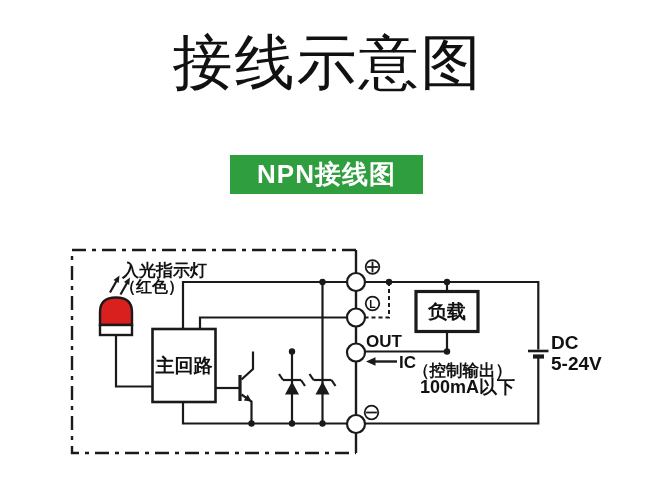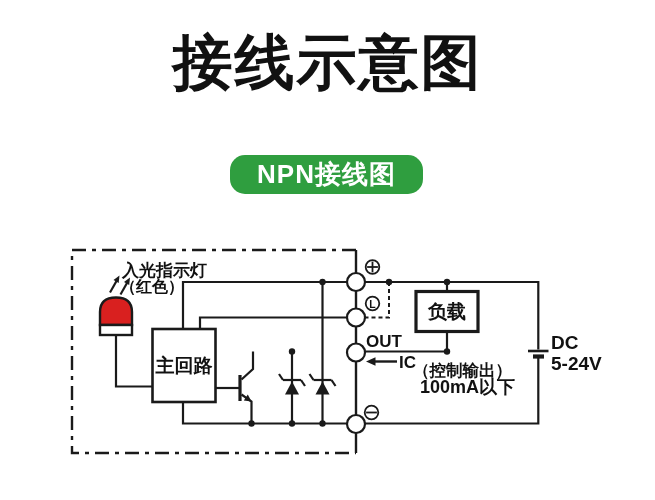--- a/index.html
+++ b/index.html
@@ -1,24 +1,24 @@
 <!DOCTYPE html>
 <html><head>
 <meta charset="utf-8">
 <style>
   html,body{margin:0;padding:0;background:#ffffff;}
   #page{position:relative;width:655px;height:500px;background:#ffffff;overflow:hidden;
         font-family:"Liberation Sans","DejaVu Sans",sans-serif;}
   .title{position:absolute;left:0;right:0;top:30px;text-align:center;
-         font-size:60px;font-weight:bold;color:#111;letter-spacing:2px;line-height:1.1;}
+         font-size:60px;font-weight:normal;color:#111;letter-spacing:2px;line-height:1.1;}
   .subtitle{position:absolute;left:0;right:0;top:103px;text-align:center;
             font-size:19px;color:#282828;letter-spacing:1.2px;}
   .badge{position:absolute;left:230px;top:155px;width:193px;height:39px;
          background:#2F9E3F;color:#fff;font-size:26px;font-weight:bold;
-         text-align:center;line-height:39px;letter-spacing:1px;border-radius:15px;}
+         text-align:center;line-height:39px;letter-spacing:1px;}
   .section-label{position:absolute;left:62px;top:212px;font-size:26px;
                  font-weight:bold;color:#111;letter-spacing:1px;}
   svg.diagram{position:absolute;left:0;top:0;}
   svg text{font-family:"Liberation Sans","DejaVu Sans",sans-serif;font-weight:bold;fill:#111;}
 </style>
 </head>
 <body>
 
 <div id="page">
 

